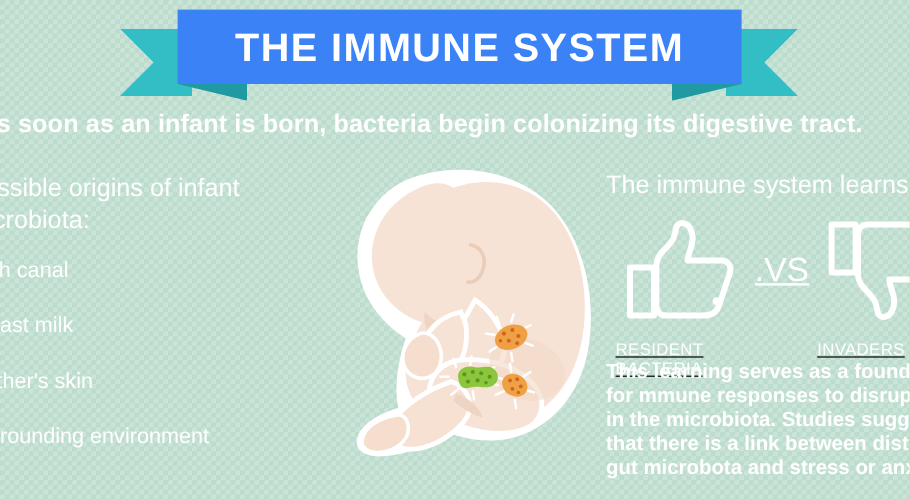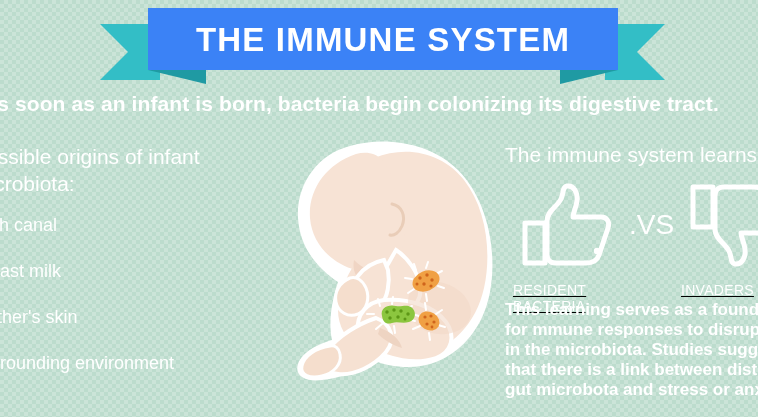--- a/index.html
+++ b/index.html
@@ -69,21 +69,21 @@
   .vs-row{position:relative;height:140px;margin-top:16px;}
   .icon-block{position:absolute;top:0;width:120px;text-align:center;text-decoration:underline;}
   .icon-block.left{left:0;}
   .icon-block.right{left:168px;}
   .icon-label{
     color:#ffffff;font-size:14px;line-height:1.12;letter-spacing:.3px;
     white-space:pre-line;margin-top:6px;text-align:left;padding-left:8px;
   }
   .vs-text{
     position:absolute;left:124px;top:28px;
-    color:#ffffff;font-size:28px;font-weight:normal;
+    color:#ffffff;font-size:28px;font-weight:normal;text-decoration:underline;
   }
   .body-para{
     position:absolute;left:505px;top:300px;width:300px;
     color:#ffffff;font-size:17px;font-weight:bold;line-height:1.18;
     white-space:pre-line;
   }
 </style>
 </head>
 <body>
 

